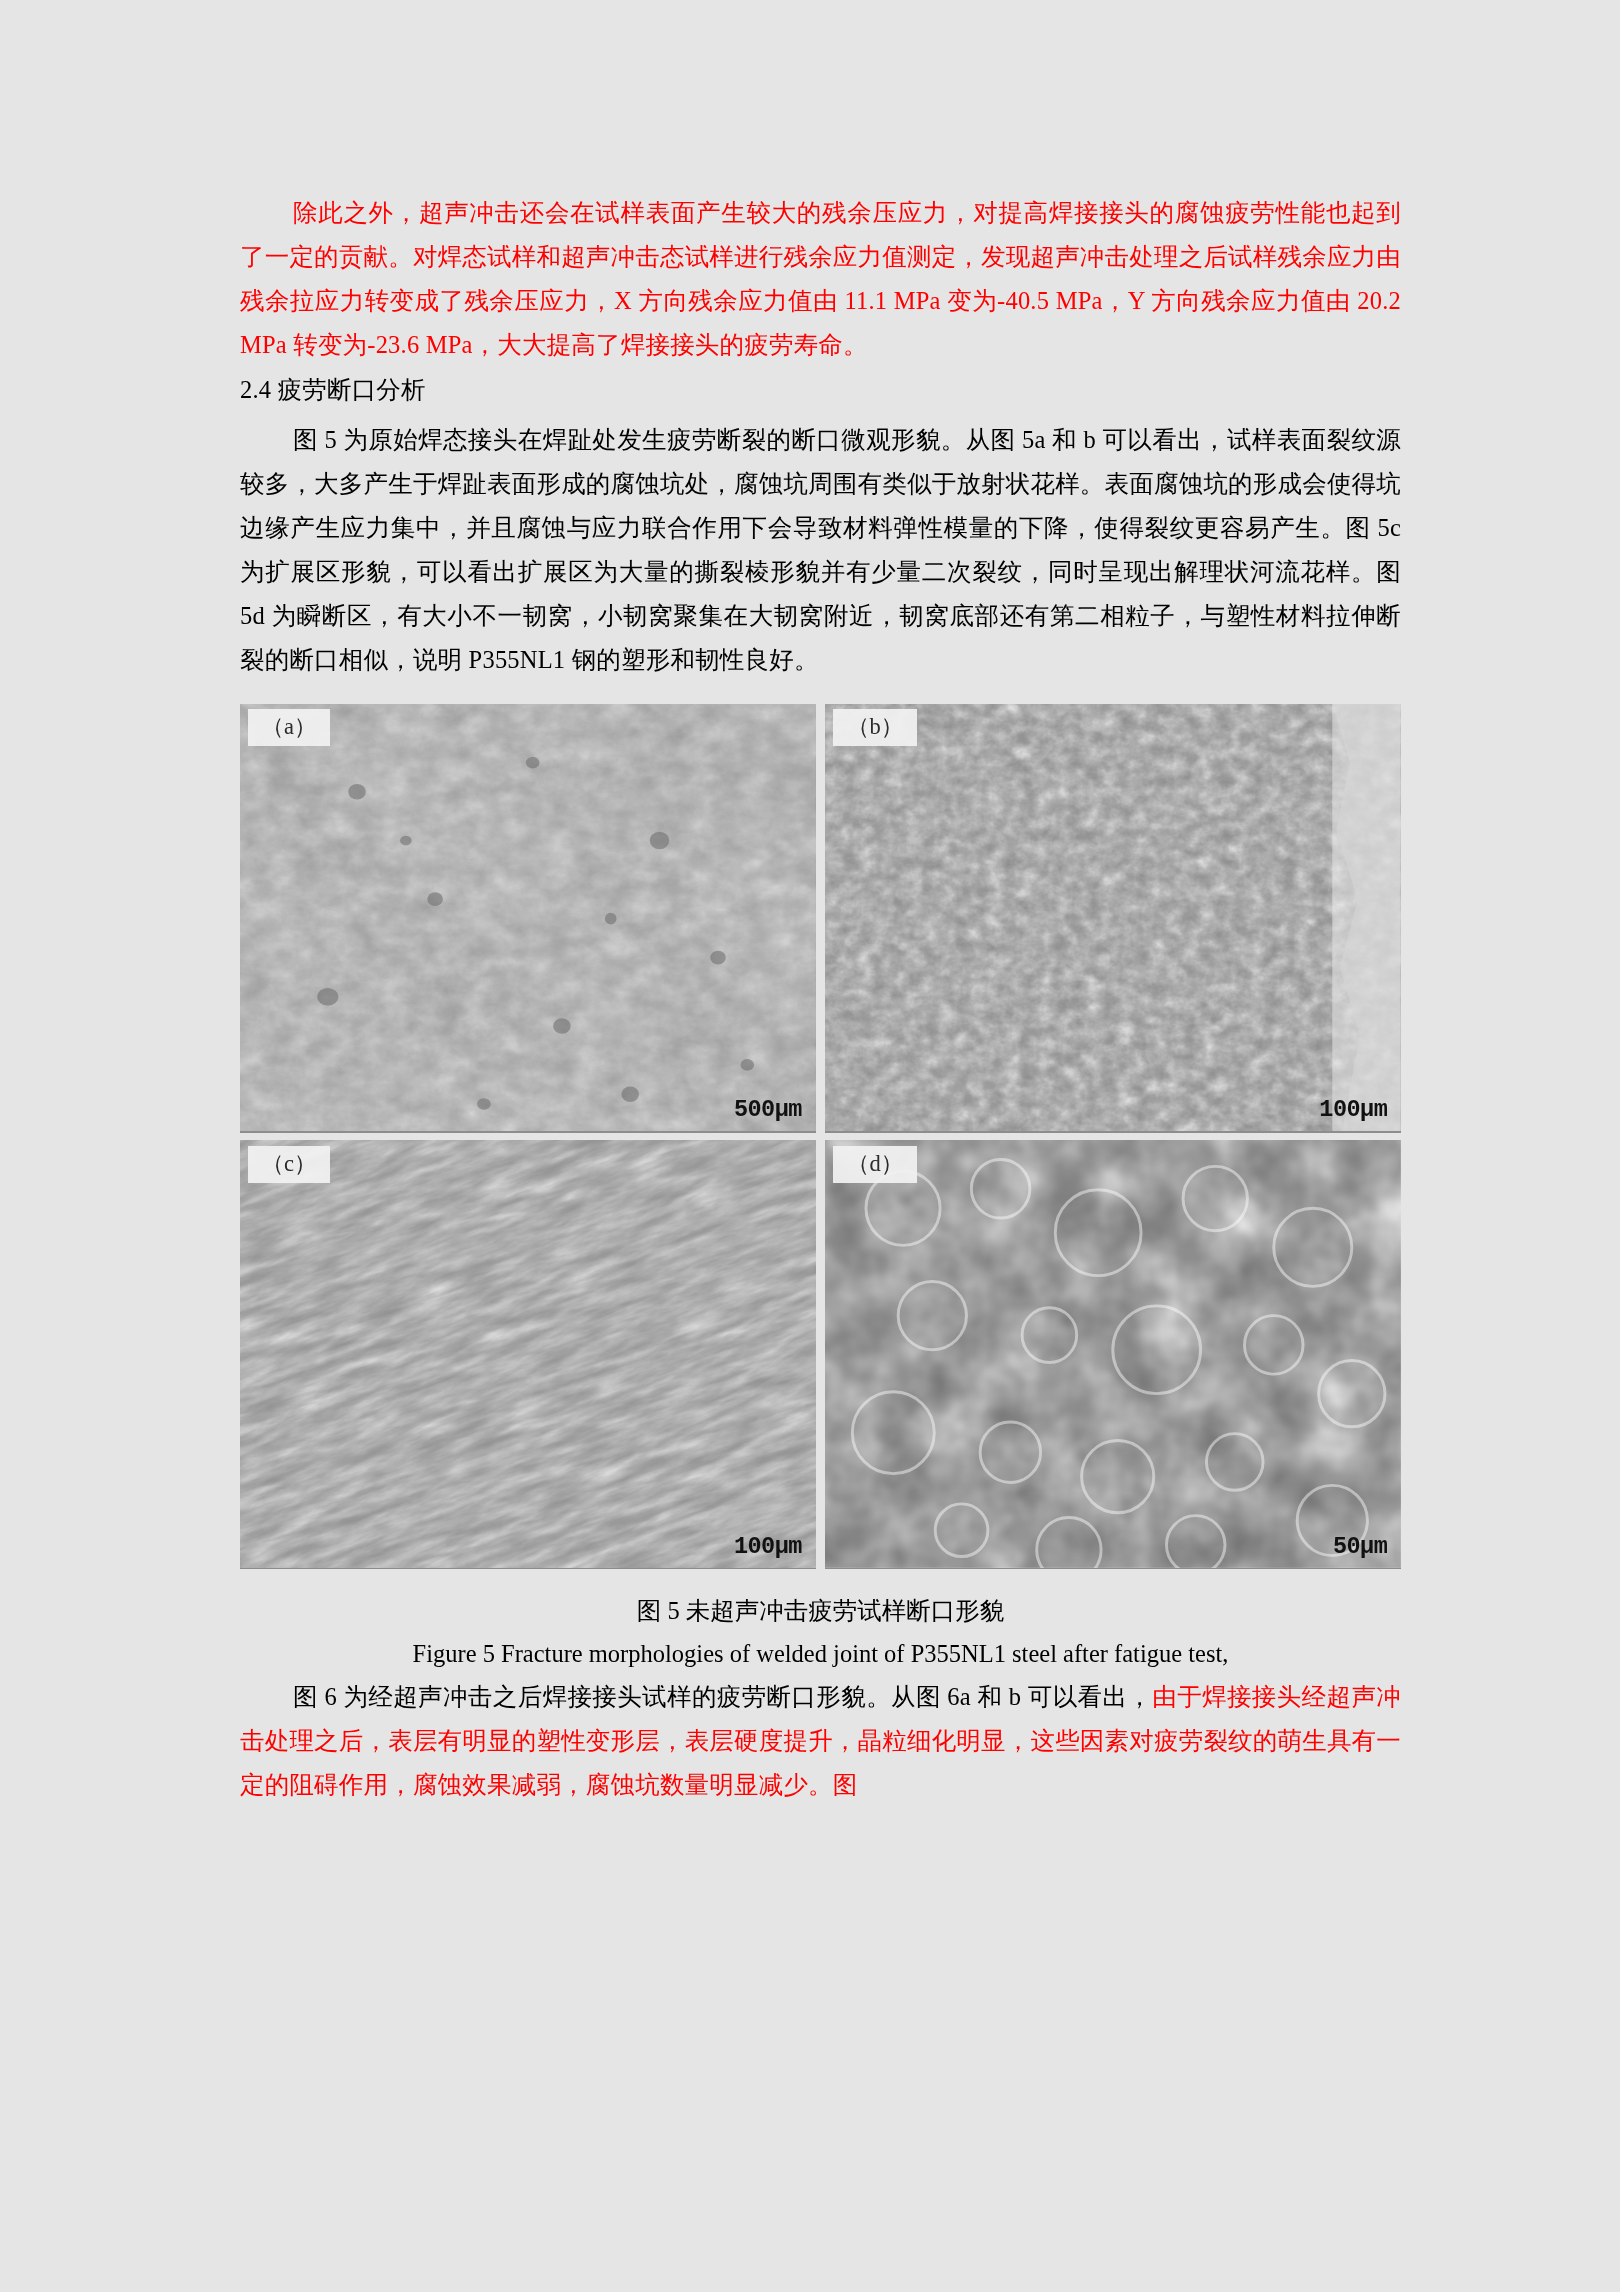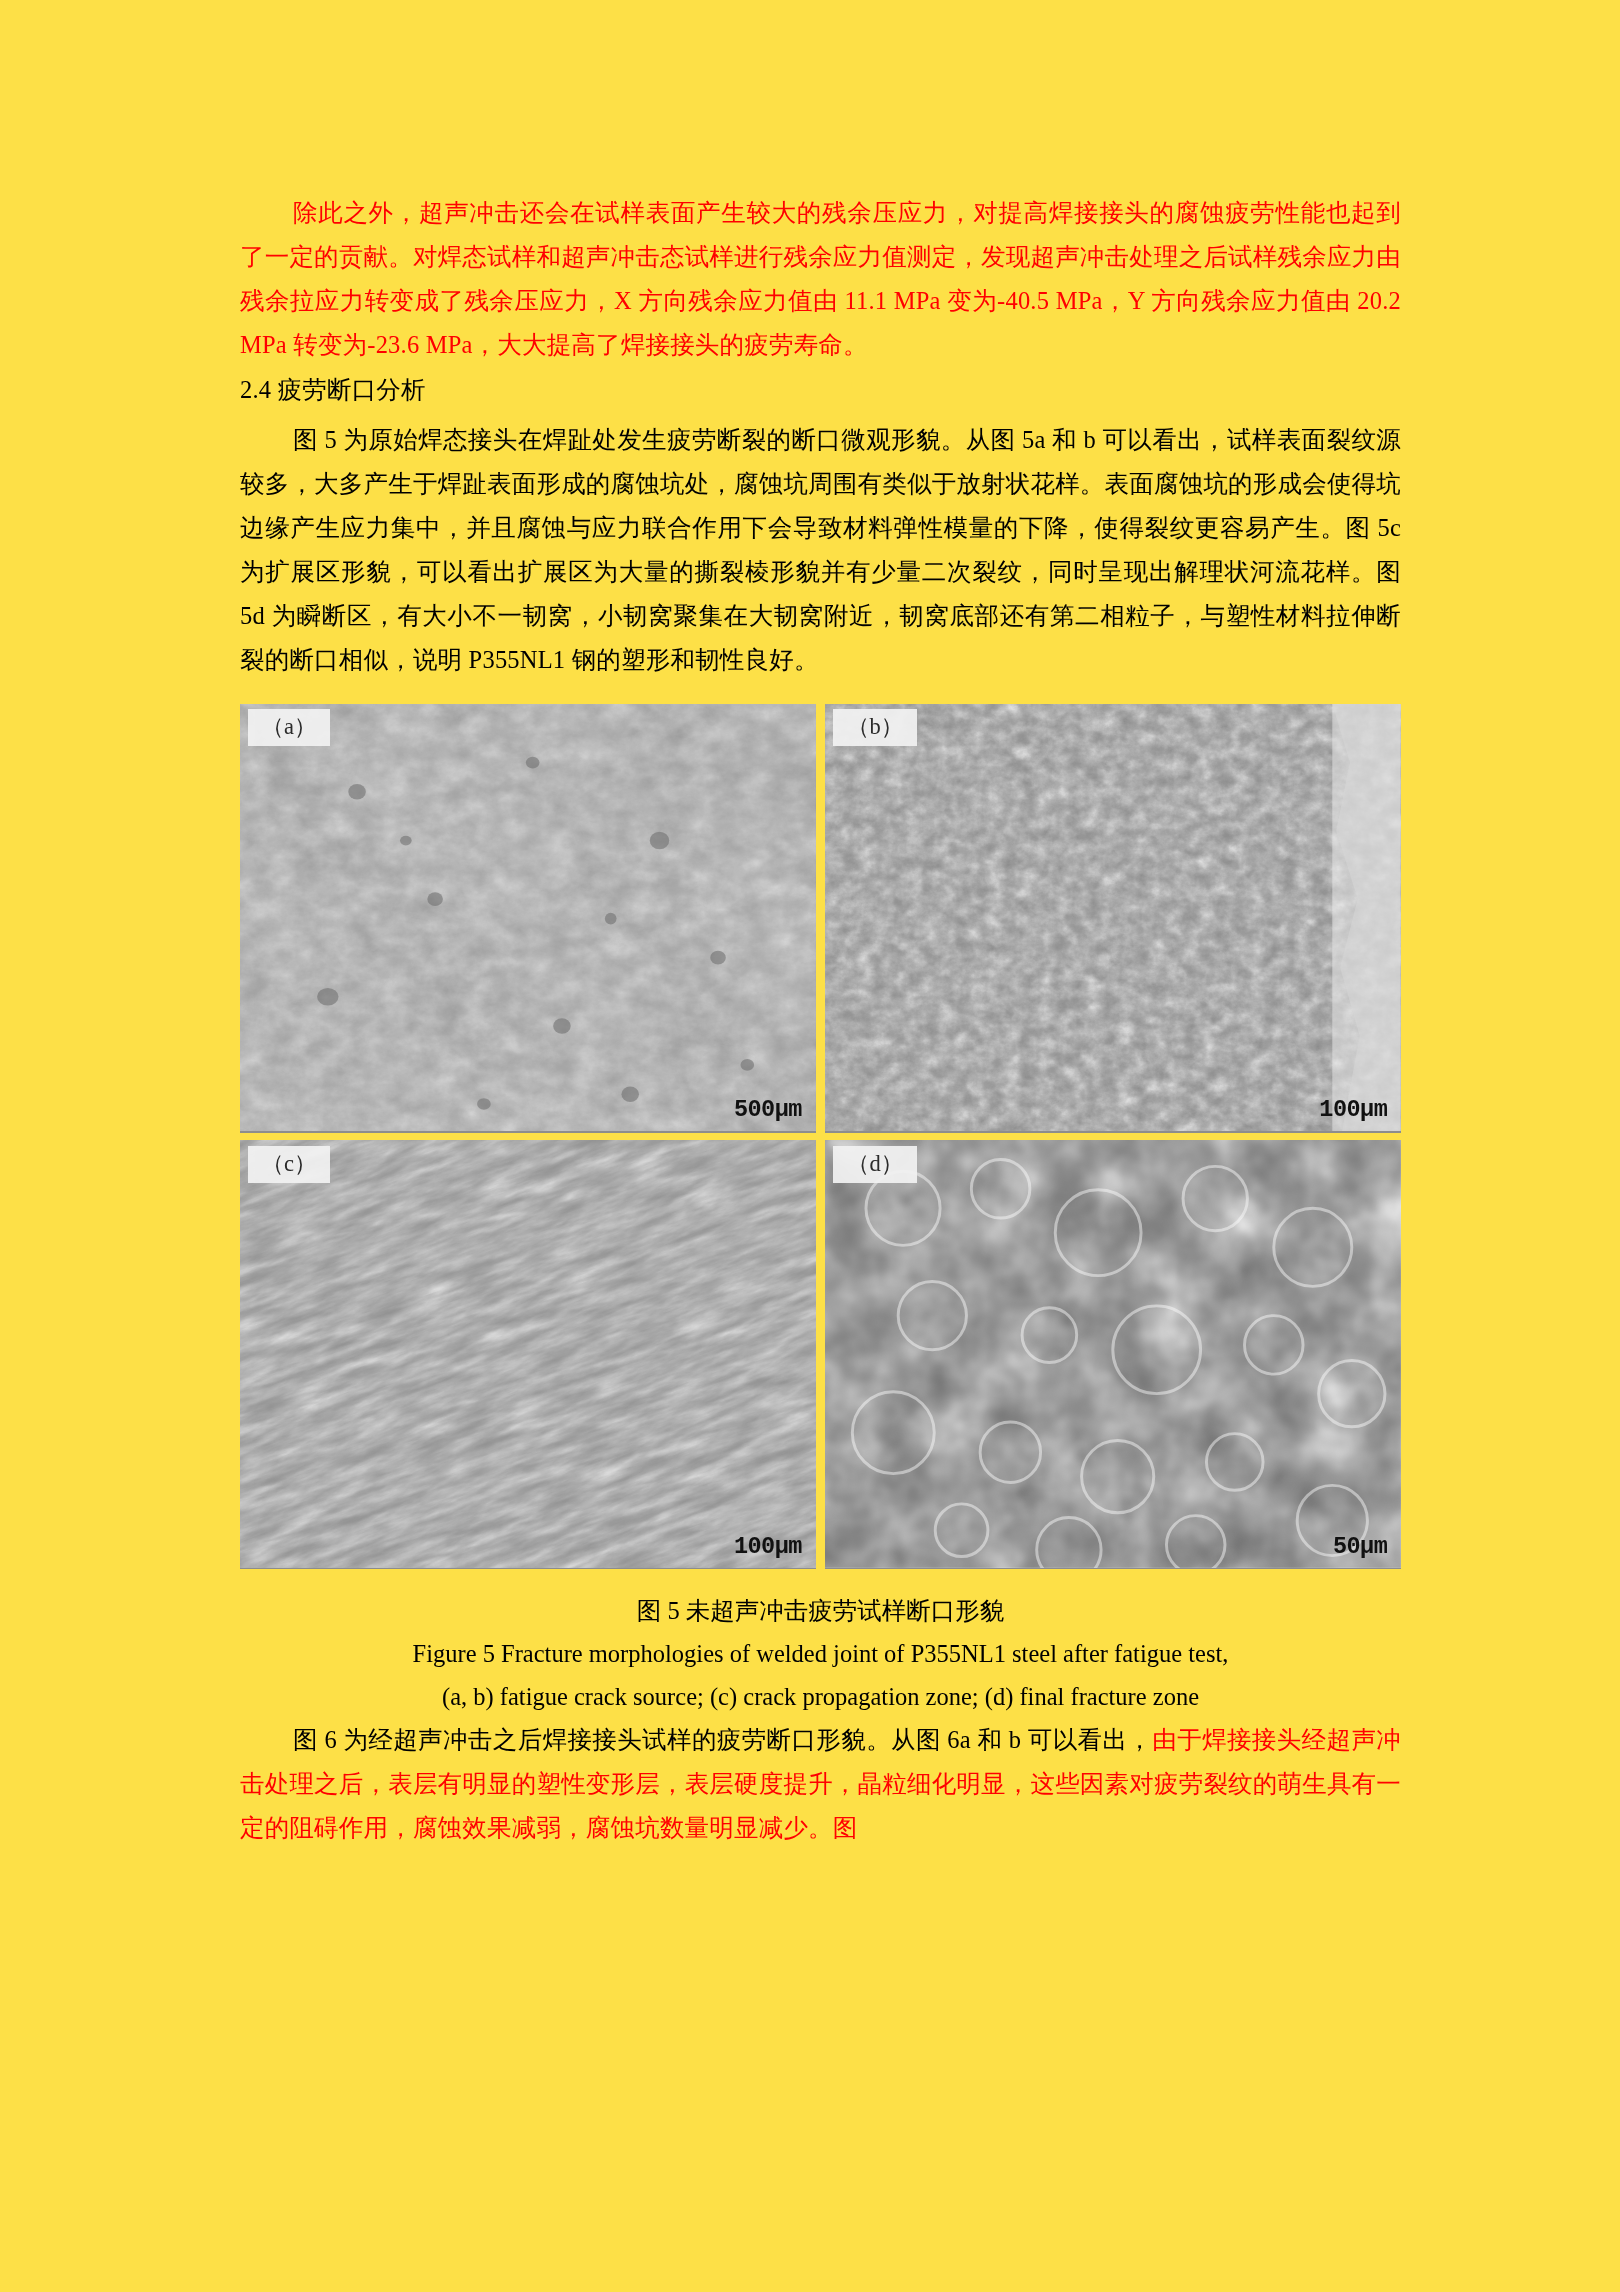--- a/index.html
+++ b/index.html
@@ -4,21 +4,21 @@
 <style>
   html, body {
     margin: 0;
     padding: 0;
     background: #ffffff;
   }
   .page {
     position: relative;
     width: 1620px;
     height: 2293px;
-    background: #fde047;
+    background: #e5e5e5;
     margin: 0 auto;
     font-family: "Liberation Serif", serif;
     color: #000000;
     box-sizing: border-box;
   }
   .content {
     position: absolute;
     left: 240px;
     top: 191px;
     width: 1161px;
@@ -237,19 +237,18 @@
           </g>
         </svg>
         <div class="panel-label">（d）</div>
         <div class="scale-bar">50μm</div>
       </div>
 
     </div>
 
     <div class="caption">图 5 未超声冲击疲劳试样断口形貌</div>
     <div class="caption-en">Figure 5 Fracture morphologies of welded joint of P355NL1 steel after fatigue test,</div>
-    <div class="caption-en">(a, b) fatigue crack source; (c) crack propagation zone; (d) final fracture zone</div>
 
     <p class="indent after-fig"><span>图 6 为经超声冲击之后焊接接头试样的疲劳断口形貌。从图 6a 和 b 可以看出，</span><span class="red">由于焊接接头经超声冲击处理之后，表层有明显的塑性变形层，表层硬度提升，晶粒细化明显，这些因素对疲劳裂纹的萌生具有一定的阻碍作用，腐蚀效果减弱，腐蚀坑数量明显减少。图</span></p>
 
   </div>
 </div>
 
 
 </body></html>

